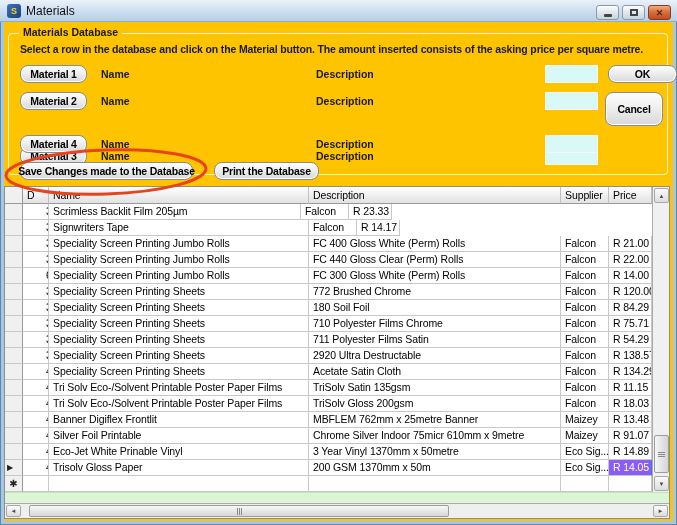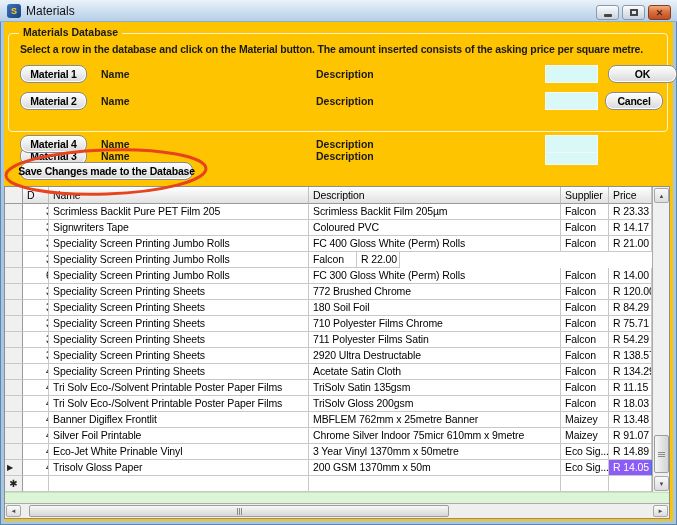--- a/index.html
+++ b/index.html
@@ -37,21 +37,21 @@
     color:#5A2410; font-weight:700;
   }
   .min-glyph { width:8px; height:3px; background:#444; margin-top:6px; border-radius:1px;}
   .max-glyph { width:8px; height:7px; border:2px solid #444; }
   
   .client {
     position:absolute; top:22px; left:4px; width:669px; height:499px;
     background:#FFC400;
   }
   .groupbox {
-    position:absolute; left:4px; top:11px; width:660px; height:99px;
+    position:absolute; left:4px; top:11px; width:660px; height:142px;
     border:1px solid #FBF3CF; border-radius:4px;
   }
   .groupbox-label {
     position:absolute; left:10px; top:-8px; padding:0 4px;
     background:#FFC400; font-size:10.5px; font-weight:700; color:#1A1A1A; white-space:nowrap;
   }
   .instruction {
     position:absolute; left:16px; top:21px; font-size:10.5px; font-weight:700;
     letter-spacing:-0.15px; color:#1A1A1A; white-space:nowrap;
   }
@@ -66,21 +66,21 @@
   .mat-btn { position:absolute; left:16px; top:0; width:67px; height:18px; }
   .lbl { position:absolute; top:3px; font-size:10.5px; font-weight:700; color:#1A1A1A; }
   .lbl-name { left:97px; }
   .lbl-desc { left:312px; }
   .field {
     position:absolute; left:541px; top:0; width:53px; height:18px;
     background:#D9F8F8; border:1px solid #F6F6F6;
     font-size:11px; padding:0 3px;
   }
   .ok-btn { position:absolute; left:604px; top:43px; width:69px; height:18px; }
-  .cancel-btn { position:absolute; left:601px; top:70px; width:58px; height:18px; }
+  .cancel-btn { position:absolute; left:601px; top:70px; width:58px; height:34px; }
   .save-btn { position:absolute; left:16px; top:140px; width:173px; height:18px; }
   .print-btn { position:absolute; left:210px; top:140px; width:105px; height:18px; }
   
   .annotation { position:absolute; left:0; top:142px; z-index:9; pointer-events:none; }
   
   .grid {
     position:absolute; left:0; top:164px; width:666px; height:333px;
     background:#FFFFFF; border:1px solid #8E8E8E;
     display:flex; flex-direction:column;
     font-size:10.5px; letter-spacing:-0.1px; color:#000;
@@ -189,64 +189,64 @@
       <div class="btn mat-btn">Material 4</div>
       <div class="lbl lbl-name">Name</div>
       <div class="lbl lbl-desc">Description</div>
       <input class="field" value="" style="">
     </div>
 
     <div class="btn ok-btn">OK</div>
     <div class="btn cancel-btn">Cancel</div>
 
     <div class="btn save-btn">Save Changes made to the Database</div>
+    <div class="btn print-btn">Print the Database</div>
 
     <div class="grid">
       <div class="grid-top">
         <div class="grid-main">
           <div class="ghead">
             <div class="hcell c-sel"></div>
             <div class="hcell c-id">D</div>
             <div class="hcell c-name">Name</div>
             <div class="hcell c-desc">Description</div>
             <div class="hcell c-sup">Supplier</div>
             <div class="hcell c-price">Price</div>
           </div>
           <div>
   <div class="grow">
     <div class="cell c-sel"></div>
     <div class="cell c-id"><span>30</span></div>
-    <div class="cell c-name">Scrimless Backlit Pure PET Film 205</div>
     <div class="cell c-desc">Scrimless Backlit Film 205µm</div>
     <div class="cell c-sup">Falcon</div>
     <div class="cell c-price">R 23.33</div>
   </div>
 
   <div class="grow">
     <div class="cell c-sel"></div>
     <div class="cell c-id"><span>31</span></div>
     <div class="cell c-name">Signwriters Tape</div>
-    <div class="cell c-desc">Coloured PVC</div>
     <div class="cell c-sup">Falcon</div>
     <div class="cell c-price">R 14.17</div>
   </div>
 
   <div class="grow">
     <div class="cell c-sel"></div>
     <div class="cell c-id"><span>32</span></div>
     <div class="cell c-name">Speciality Screen Printing Jumbo Rolls</div>
     <div class="cell c-desc">FC 400 Gloss White (Perm) Rolls</div>
     <div class="cell c-sup">Falcon</div>
     <div class="cell c-price">R 21.00</div>
   </div>
 
   <div class="grow">
     <div class="cell c-sel"></div>
     <div class="cell c-id"><span>33</span></div>
     <div class="cell c-name">Speciality Screen Printing Jumbo Rolls</div>
+    <div class="cell c-desc">FC 440 Gloss Clear (Perm) Rolls</div>
     <div class="cell c-sup">Falcon</div>
     <div class="cell c-price">R 22.00</div>
   </div>
 
   <div class="grow">
     <div class="cell c-sel"></div>
     <div class="cell c-id"><span>62</span></div>
     <div class="cell c-name">Speciality Screen Printing Jumbo Rolls</div>
     <div class="cell c-desc">FC 300 Gloss White (Perm) Rolls</div>
     <div class="cell c-sup">Falcon</div>

